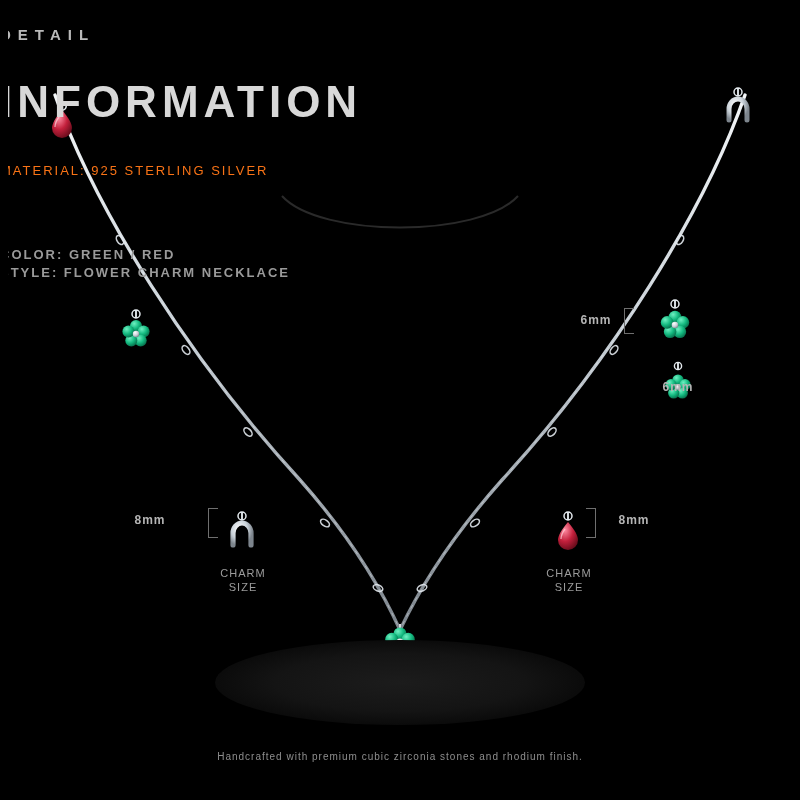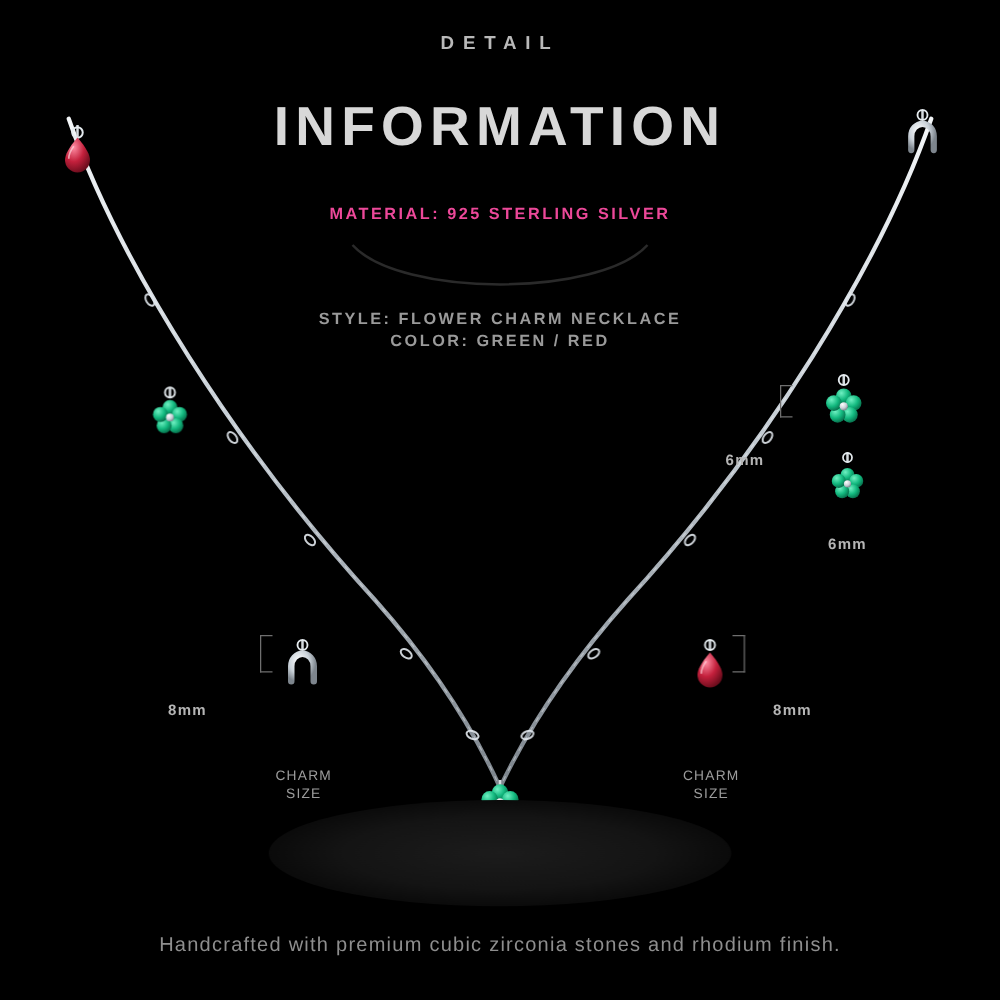--- a/index.html
+++ b/index.html
@@ -3,32 +3,32 @@
 <meta charset="utf-8">
 <style>
   html,body{margin:0;padding:0;background:#000;}
   body{width:800px;height:800px;overflow:hidden;font-family:"Liberation Sans",sans-serif;}
   #stage{position:relative;width:800px;height:800px;background:#000;overflow:hidden;}
 
   
   .card-mask{position:absolute;inset:0;border-radius:26px;box-shadow:0 0 0 8px #000 inset;pointer-events:none;}
 
   
-  .hdr{position:absolute;left:0;width:100%;text-align:center;color:#cfcfcf;}
+  .hdr{position:absolute;left:0;width:100%;text-align:left;color:#cfcfcf;}
   .hdr-kicker{top:26px;font-size:15px;letter-spacing:7px;font-weight:700;color:#b9b9b9;}
   .hdr-title{top:77px;font-size:44px;letter-spacing:5px;font-weight:800;color:#d8d8d8;}
-  .sub1{top:162px;font-size:13px;line-height:18px;letter-spacing:2px;color:#ec4899;font-weight:700;}
+  .sub1{top:162px;font-size:13px;line-height:18px;letter-spacing:2px;color:#f97316;font-weight:400;}
   .sub2{top:246px;font-size:13px;line-height:18px;letter-spacing:2px;color:#9a9a9a;font-weight:700;}
-  .footer{position:absolute;left:0;width:100%;text-align:center;color:#8e8e8e;font-size:16px;line-height:17px;letter-spacing:1px;}
+  .footer{position:absolute;left:0;width:100%;text-align:center;color:#8e8e8e;font-size:10px;line-height:17px;letter-spacing:1px;}
 
   
   svg.neck{position:absolute;left:0;top:0;width:800px;height:800px;}
 
   
-  .callout{position:absolute;color:#9c9c9c;font-size:11px;line-height:14px;text-align:center;letter-spacing:1px;margin-top:48px;}
+  .callout{position:absolute;color:#9c9c9c;font-size:11px;line-height:14px;text-align:center;letter-spacing:1px;}
   .callout .val{font-size:12px;font-weight:700;color:#b5b5b5;}
   .brkt{position:absolute;border:1px solid #6f6f6f;}
 
   .ellipse-shadow{position:absolute;left:215px;top:640px;width:370px;height:85px;border-radius:50%;
     background:radial-gradient(ellipse at 50% 50%, #1c1c1c 0%, #141414 48%, #0a0a0a 72%, #000 100%);}
 </style>
 </head>
 <body>
 
 <div id="stage">
@@ -159,22 +159,22 @@
   <div class="ellipse-shadow"></div>
 
   <div class="hdr hdr-kicker">DETAIL</div>
   <div class="hdr hdr-title">INFORMATION</div>
 
   <div class="hdr sub1">
     <div>MATERIAL: 925 STERLING SILVER</div>
   </div>
 
   <div class="hdr sub2">
+    <div>COLOR: GREEN / RED</div>
     <div>STYLE: FLOWER CHARM NECKLACE</div>
-    <div>COLOR: GREEN / RED</div>
   </div>
 
   <div class="callout" style="left:128px;top:513px;width:44px;">
     <span class="val">8mm</span>
   </div>
   <div class="brkt" style="left:208px;top:508px;width:9px;height:28px;border-right:none;"></div>
   <div class="callout" style="left:216px;top:566px;width:54px;">
     <div>CHARM</div>
     <div>SIZE</div>
   </div>

